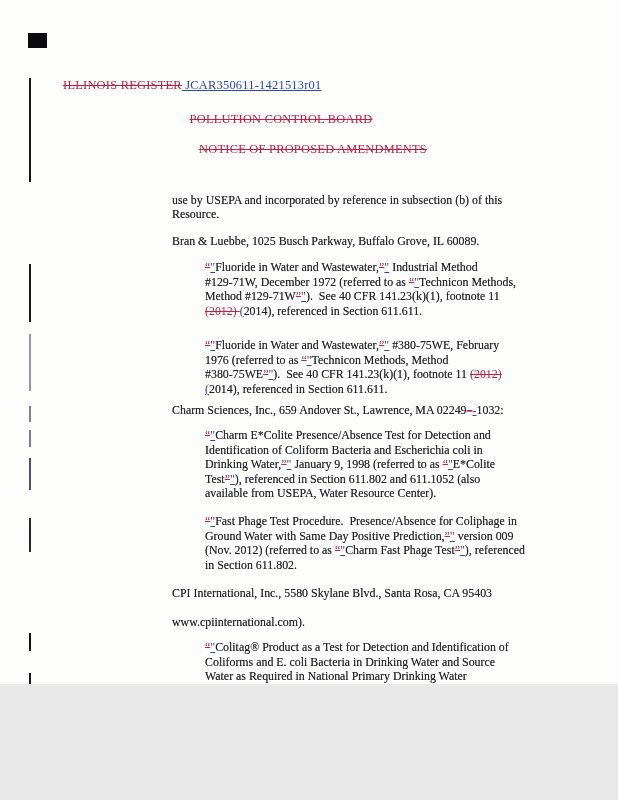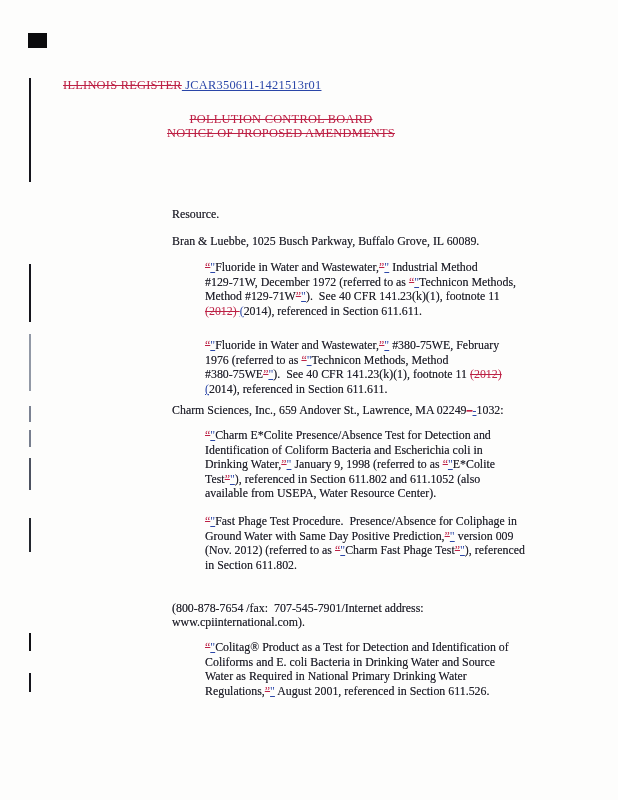--- a/index.html
+++ b/index.html
@@ -1,17 +1,17 @@
 <!DOCTYPE html>
 <html><head>
 <meta charset="utf-8">
 <style>
   html,body{margin:0;padding:0;background:#e8e8e8;}
   .page{
-    position:relative;width:618px;height:800px;background:#fdfdfc;overflow:hidden;
+    position:relative;width:618px;height:684px;background:#fdfdfc;overflow:hidden;
     font-family:"Liberation Serif","DejaVu Serif",serif;color:#21212b;
   }
   .hline{
     position:absolute;font-size:12.4px;line-height:15px;white-space:pre;
     letter-spacing:.25px;
   }
   .hcenter{left:0;width:562px;text-align:center;}
   .struck-red{color:var(--strike);text-decoration:line-through;text-decoration-thickness:1.4px;}
   .ins-blue{color:var(--ins);text-decoration:underline;text-decoration-thickness:1px;}
   .para{
@@ -39,27 +39,27 @@
       <div class="change-bar" style="top: 458px; height: 32px; background: rgb(76, 82, 96);"></div>
       <div class="change-bar" style="top: 518px; height: 34px; background: rgb(35, 38, 46);"></div>
       <div class="change-bar" style="top: 633px; height: 18px; background: rgb(16, 16, 20);"></div>
       <div class="change-bar" style="top: 673px; height: 19px; background: rgb(21, 21, 28);"></div>
     </div>
 
   <div class="hline" style="top:78px;left:63px;"><span class="struck-red">ILLINOIS REGISTER</span><span class="ins-blue"> JCAR350611-1421513r01</span></div>
 
   <div class="hline hcenter" style="top:112px;"><span class="struck-red">POLLUTION CONTROL BOARD</span></div>
 
-  <div class="hline hcenter" style="top:126px;"><span class="struck-red">NOTICE OF PROPOSED AMENDMENTS</span></div>
+  <div class="hline hcenter" style="top:142px;padding-left:32px;"><span class="struck-red">NOTICE OF PROPOSED AMENDMENTS</span></div>
 
   <div id="body-paragraphs">
-      <div class="para" style="top: 178px; left: 172px; width: 450px;"><br><br><span class="seg-n">Resource.</span></div>
+      <div class="para" style="top: 178px; left: 172px; width: 450px;"><br><span class="seg-n">use by USEPA and incorporated by reference in subsection (b) of this</span><br><span class="seg-n">Resource.</span></div>
       <div class="para" style="top: 234px; left: 172px; width: 450px;"><span class="seg-n">Bran &amp; Luebbe, 1025 Busch Parkway, Buffalo Grove, IL 60089.</span></div>
       <div class="para" style="top: 260px; left: 205px; width: 410px;"><span class="seg-d">“</span><span class="seg-i">"</span><span class="seg-n">Fluoride in Water and Wastewater,</span><span class="seg-d">”</span><span class="seg-i">"</span><span class="seg-n"> Industrial Method</span><br><span class="seg-n">#129-71W, December 1972 (referred to as </span><span class="seg-d">“</span><span class="seg-i">"</span><span class="seg-n">Technicon Methods,</span><br><span class="seg-n">Method #129-71W</span><span class="seg-d">”</span><span class="seg-i">"</span><span class="seg-n">).  See 40 CFR 141.23(k)(1), footnote 11</span><br><span class="seg-d">(2012) </span><span class="seg-i">(</span><span class="seg-n">2014), referenced in Section 611.611.</span></div>
       <div class="para" style="top: 338px; left: 205px; width: 410px;"><span class="seg-d">“</span><span class="seg-i">"</span><span class="seg-n">Fluoride in Water and Wastewater,</span><span class="seg-d">”</span><span class="seg-i">"</span><span class="seg-n"> #380-75WE, February</span><br><span class="seg-n">1976 (referred to as </span><span class="seg-d">“</span><span class="seg-i">"</span><span class="seg-n">Technicon Methods, Method</span><br><span class="seg-n">#380-75WE</span><span class="seg-d">”</span><span class="seg-i">"</span><span class="seg-n">).  See 40 CFR 141.23(k)(1), footnote 11 </span><span class="seg-d">(2012)</span><br><span class="seg-i">(</span><span class="seg-n">2014), referenced in Section 611.611.</span></div>
       <div class="para" style="top: 403px; left: 172px; width: 450px;"><span class="seg-n">Charm Sciences, Inc., 659 Andover St., Lawrence, MA 02249</span><span class="seg-d">–</span><span class="seg-i">-</span><span class="seg-n">1032:</span></div>
       <div class="para" style="top: 428px; left: 205px; width: 410px;"><span class="seg-d">“</span><span class="seg-i">"</span><span class="seg-n">Charm E*Colite Presence/Absence Test for Detection and</span><br><span class="seg-n">Identification of Coliform Bacteria and Escherichia coli in</span><br><span class="seg-n">Drinking Water,</span><span class="seg-d">”</span><span class="seg-i">"</span><span class="seg-n"> January 9, 1998 (referred to as </span><span class="seg-d">“</span><span class="seg-i">"</span><span class="seg-n">E*Colite</span><br><span class="seg-n">Test</span><span class="seg-d">”</span><span class="seg-i">"</span><span class="seg-n">), referenced in Section 611.802 and 611.1052 (also</span><br><span class="seg-n">available from USEPA, Water Resource Center).</span></div>
       <div class="para" style="top: 514px; left: 205px; width: 410px;"><span class="seg-d">“</span><span class="seg-i">"</span><span class="seg-n">Fast Phage Test Procedure.  Presence/Absence for Coliphage in</span><br><span class="seg-n">Ground Water with Same Day Positive Prediction,</span><span class="seg-d">”</span><span class="seg-i">"</span><span class="seg-n"> version 009</span><br><span class="seg-n">(Nov. 2012) (referred to as </span><span class="seg-d">“</span><span class="seg-i">"</span><span class="seg-n">Charm Fast Phage Test</span><span class="seg-d">”</span><span class="seg-i">"</span><span class="seg-n">), referenced</span><br><span class="seg-n">in Section 611.802.</span></div>
-      <div class="para" style="top: 586px; left: 172px; width: 450px;"><br><span class="seg-n">(800-878-7654 /fax:  707-545-7901/Internet address:</span><br><span class="seg-n">www.cpiinternational.com).</span></div>
+      <div class="para" style="top: 586px; left: 172px; width: 450px;"><span class="seg-n">CPI International, Inc., 5580 Skylane Blvd., Santa Rosa, CA 95403</span><br><br><span class="seg-n">www.cpiinternational.com).</span></div>
       <div class="para" style="top: 640px; left: 205px; width: 410px;"><span class="seg-d">“</span><span class="seg-i">"</span><span class="seg-n">Colitag® Product as a Test for Detection and Identification of</span><br><span class="seg-n">Coliforms and E. coli Bacteria in Drinking Water and Source</span><br><span class="seg-n">Water as Required in National Primary Drinking Water</span><br><span class="seg-n">Regulations,</span><span class="seg-d">”</span><span class="seg-i">"</span><span class="seg-n"> August 2001, referenced in Section 611.526.</span></div>
     </div>
 
 </div>
 
 </body></html>

